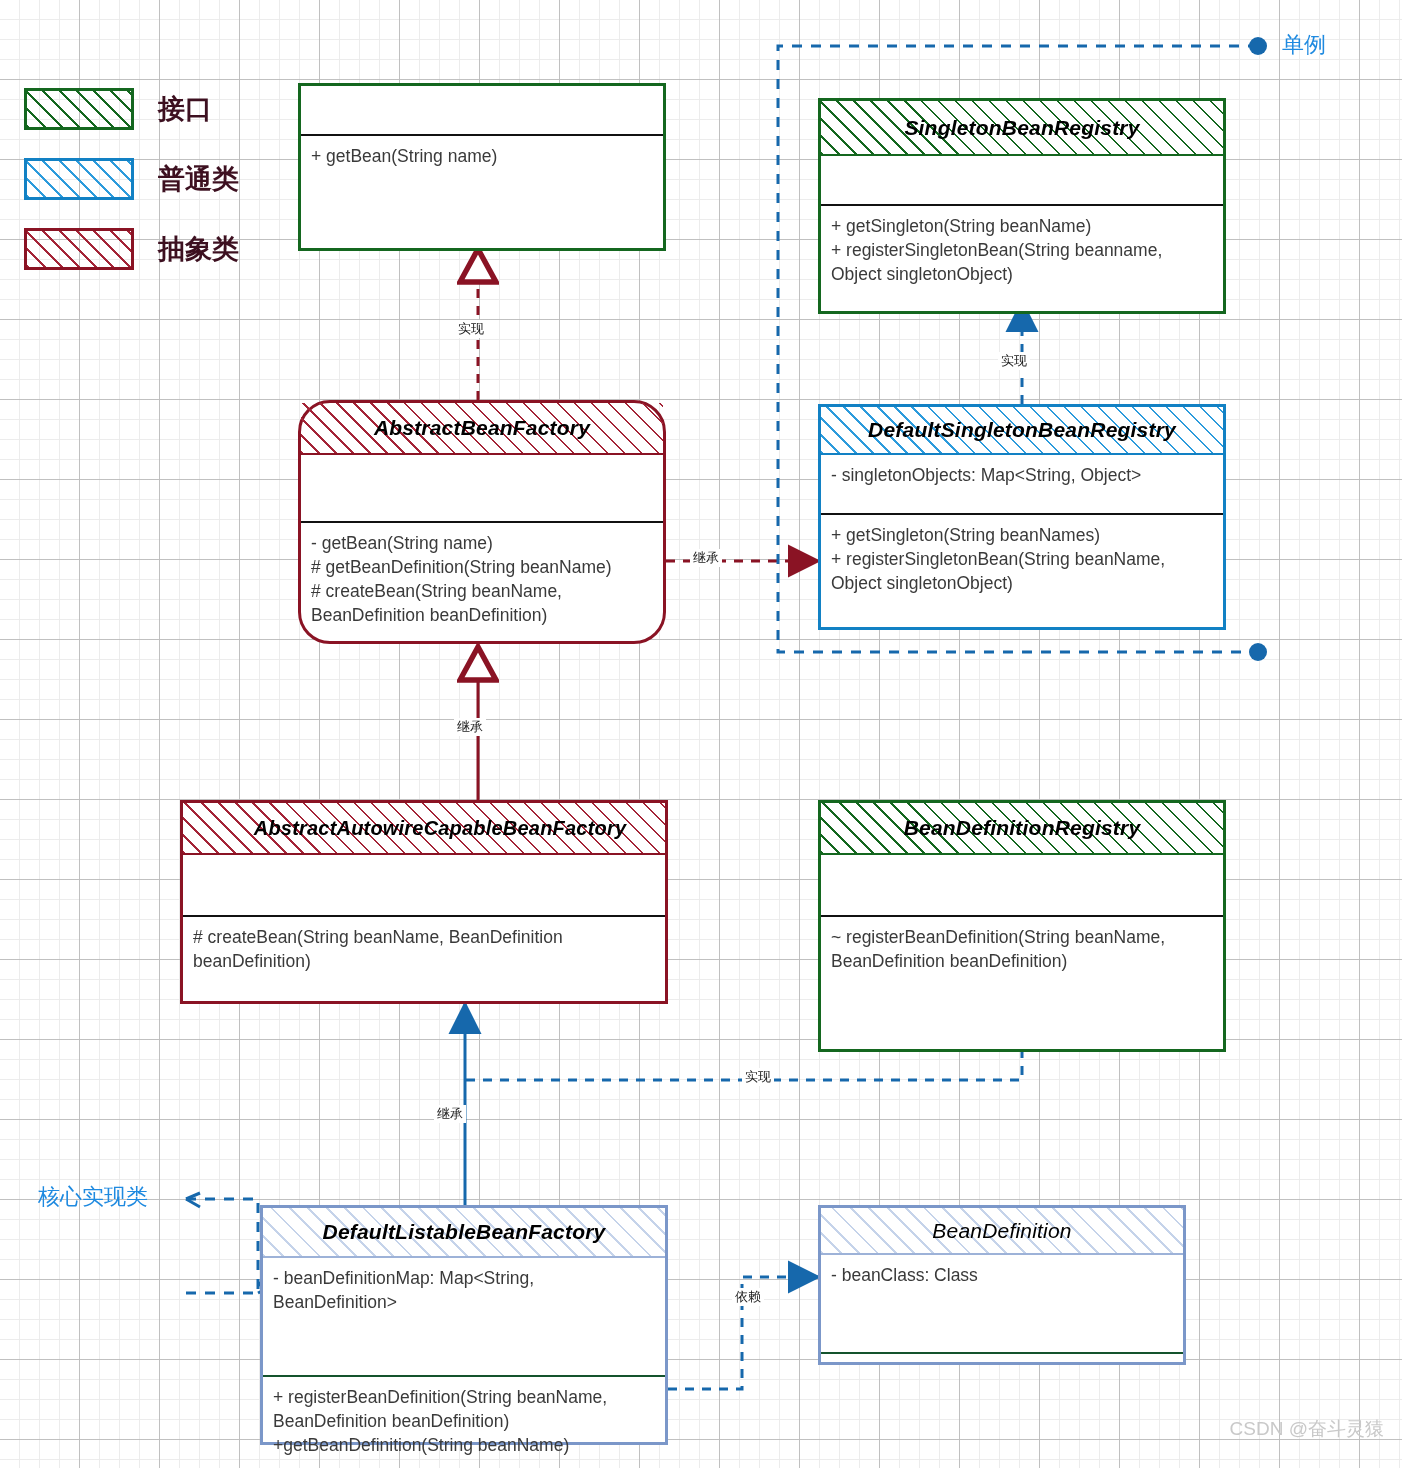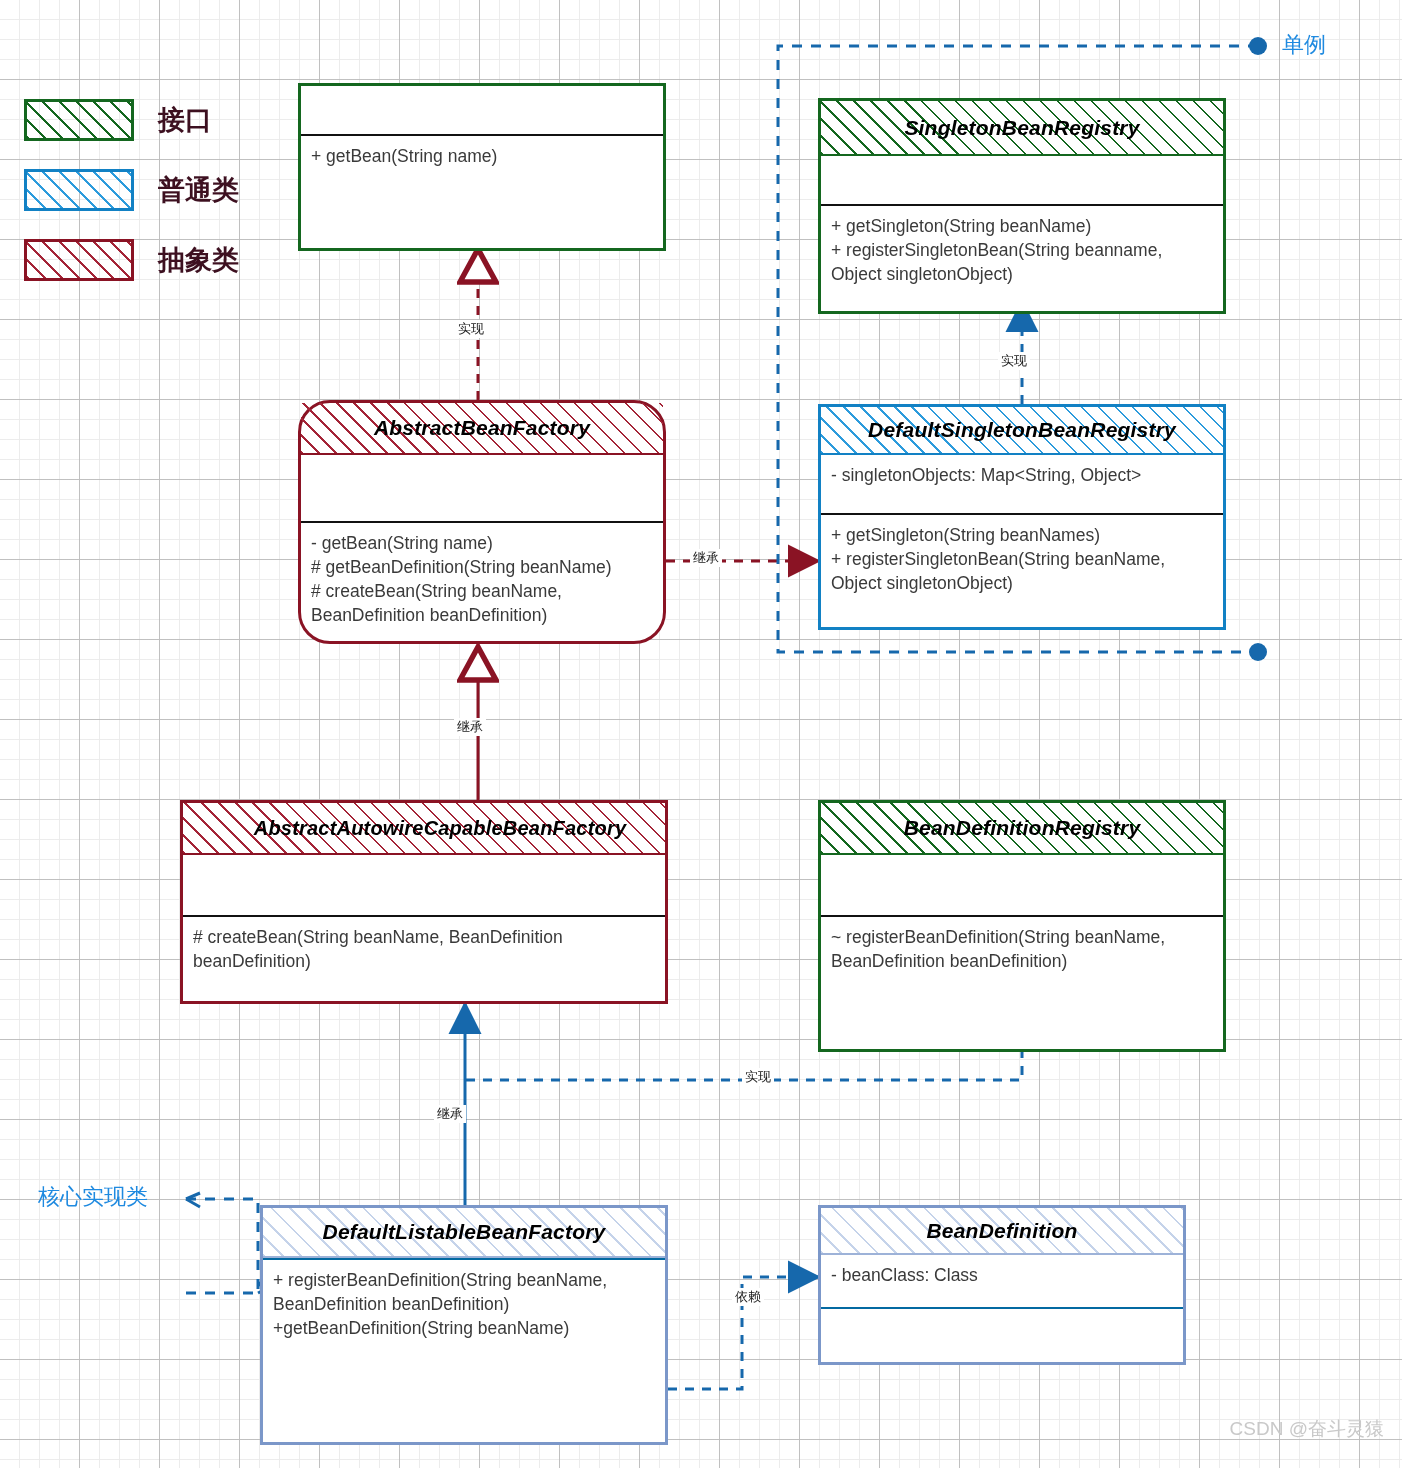--- a/index.html
+++ b/index.html
@@ -46,26 +46,26 @@
   .t-abs .hdr{
     border-bottom:2px solid #8a1324;
     background-image:repeating-linear-gradient(45deg,#a42437 0 1.6px,rgba(255,255,255,0) 1.6px 12px);
   }
   
   .t-plain{border:3px solid #7b97c9;}
   .t-plain .hdr{
     border-bottom:2px solid #9db2d8;
     background-image:repeating-linear-gradient(45deg,#c5d3ea 0 2px,rgba(255,255,255,0) 2px 13px);
   }
-  .t-plain .hdr.thin{font-weight:bold;}
-  .t-plain .ops{border-top:2px solid #0369a1;}
+  .t-plain .hdr.thin{font-weight:normal;}
+  .t-plain .ops{border-top:2px solid #14532d;margin-top:45px;}
 
   
   #legend{position:absolute;left:24px;top:86px;}
-  .lg-row{display:flex;align-items:center;height:46px;margin-bottom:24px;margin-top:11px;}
+  .lg-row{display:flex;align-items:center;height:46px;margin-bottom:24px;}
   .lg-sw{width:110px;height:42px;box-sizing:border-box;}
   .lg-green{border:3px solid #14671f;background-image:repeating-linear-gradient(45deg,#14671f 0 1.6px,rgba(255,255,255,0) 1.6px 12px);}
   .lg-blue{border:3px solid #1281c4;background-image:repeating-linear-gradient(45deg,#2c9bdc 0 1.6px,rgba(255,255,255,0) 1.6px 12px);}
   .lg-red{border:3px solid #8a1324;background-image:repeating-linear-gradient(45deg,#a42437 0 1.6px,rgba(255,255,255,0) 1.6px 12px);}
   .lg-txt{margin-left:24px;font-size:27px;font-weight:bold;color:#3d1020;}
 
   
   .elabel{position:absolute;font-size:13px;color:#1a1a1a;background:#fff;padding:0 3px;white-space:nowrap;}
   .note{position:absolute;font-size:22px;color:#1f8ae0;white-space:nowrap;}
   .watermark{position:absolute;right:18px;bottom:26px;font-size:19px;color:#c9c9c9;white-space:nowrap;}
@@ -182,20 +182,21 @@
   </div>
 
   <div class="uml t-iface" style="left:818px;top:800px;width:408px;height:252px;">
     <div class="hdr" style="height:52px;">BeanDefinitionRegistry</div>
     <div class="attrs" style="height:60px;"></div>
     <div class="ops">~ registerBeanDefinition(String beanName, BeanDefinition beanDefinition)</div>
   </div>
 
   <div class="uml t-plain" style="left:260px;top:1205px;width:408px;height:240px;">
     <div class="hdr" style="height:50px;">DefaultListableBeanFactory</div>
+    <div class="attrs" style="height:72px;">- beanDefinitionMap: Map&lt;String, BeanDefinition&gt;</div>
     <div class="ops">+ registerBeanDefinition(String beanName, BeanDefinition beanDefinition)
 +getBeanDefinition(String beanName)</div>
   </div>
 
   <div class="uml t-plain" style="left:818px;top:1205px;width:368px;height:160px;">
     <div class="hdr thin" style="height:47px;">BeanDefinition</div>
     <div class="attrs" style="height:52px;">- beanClass: Class</div>
     <div class="ops"></div>
   </div>
 

